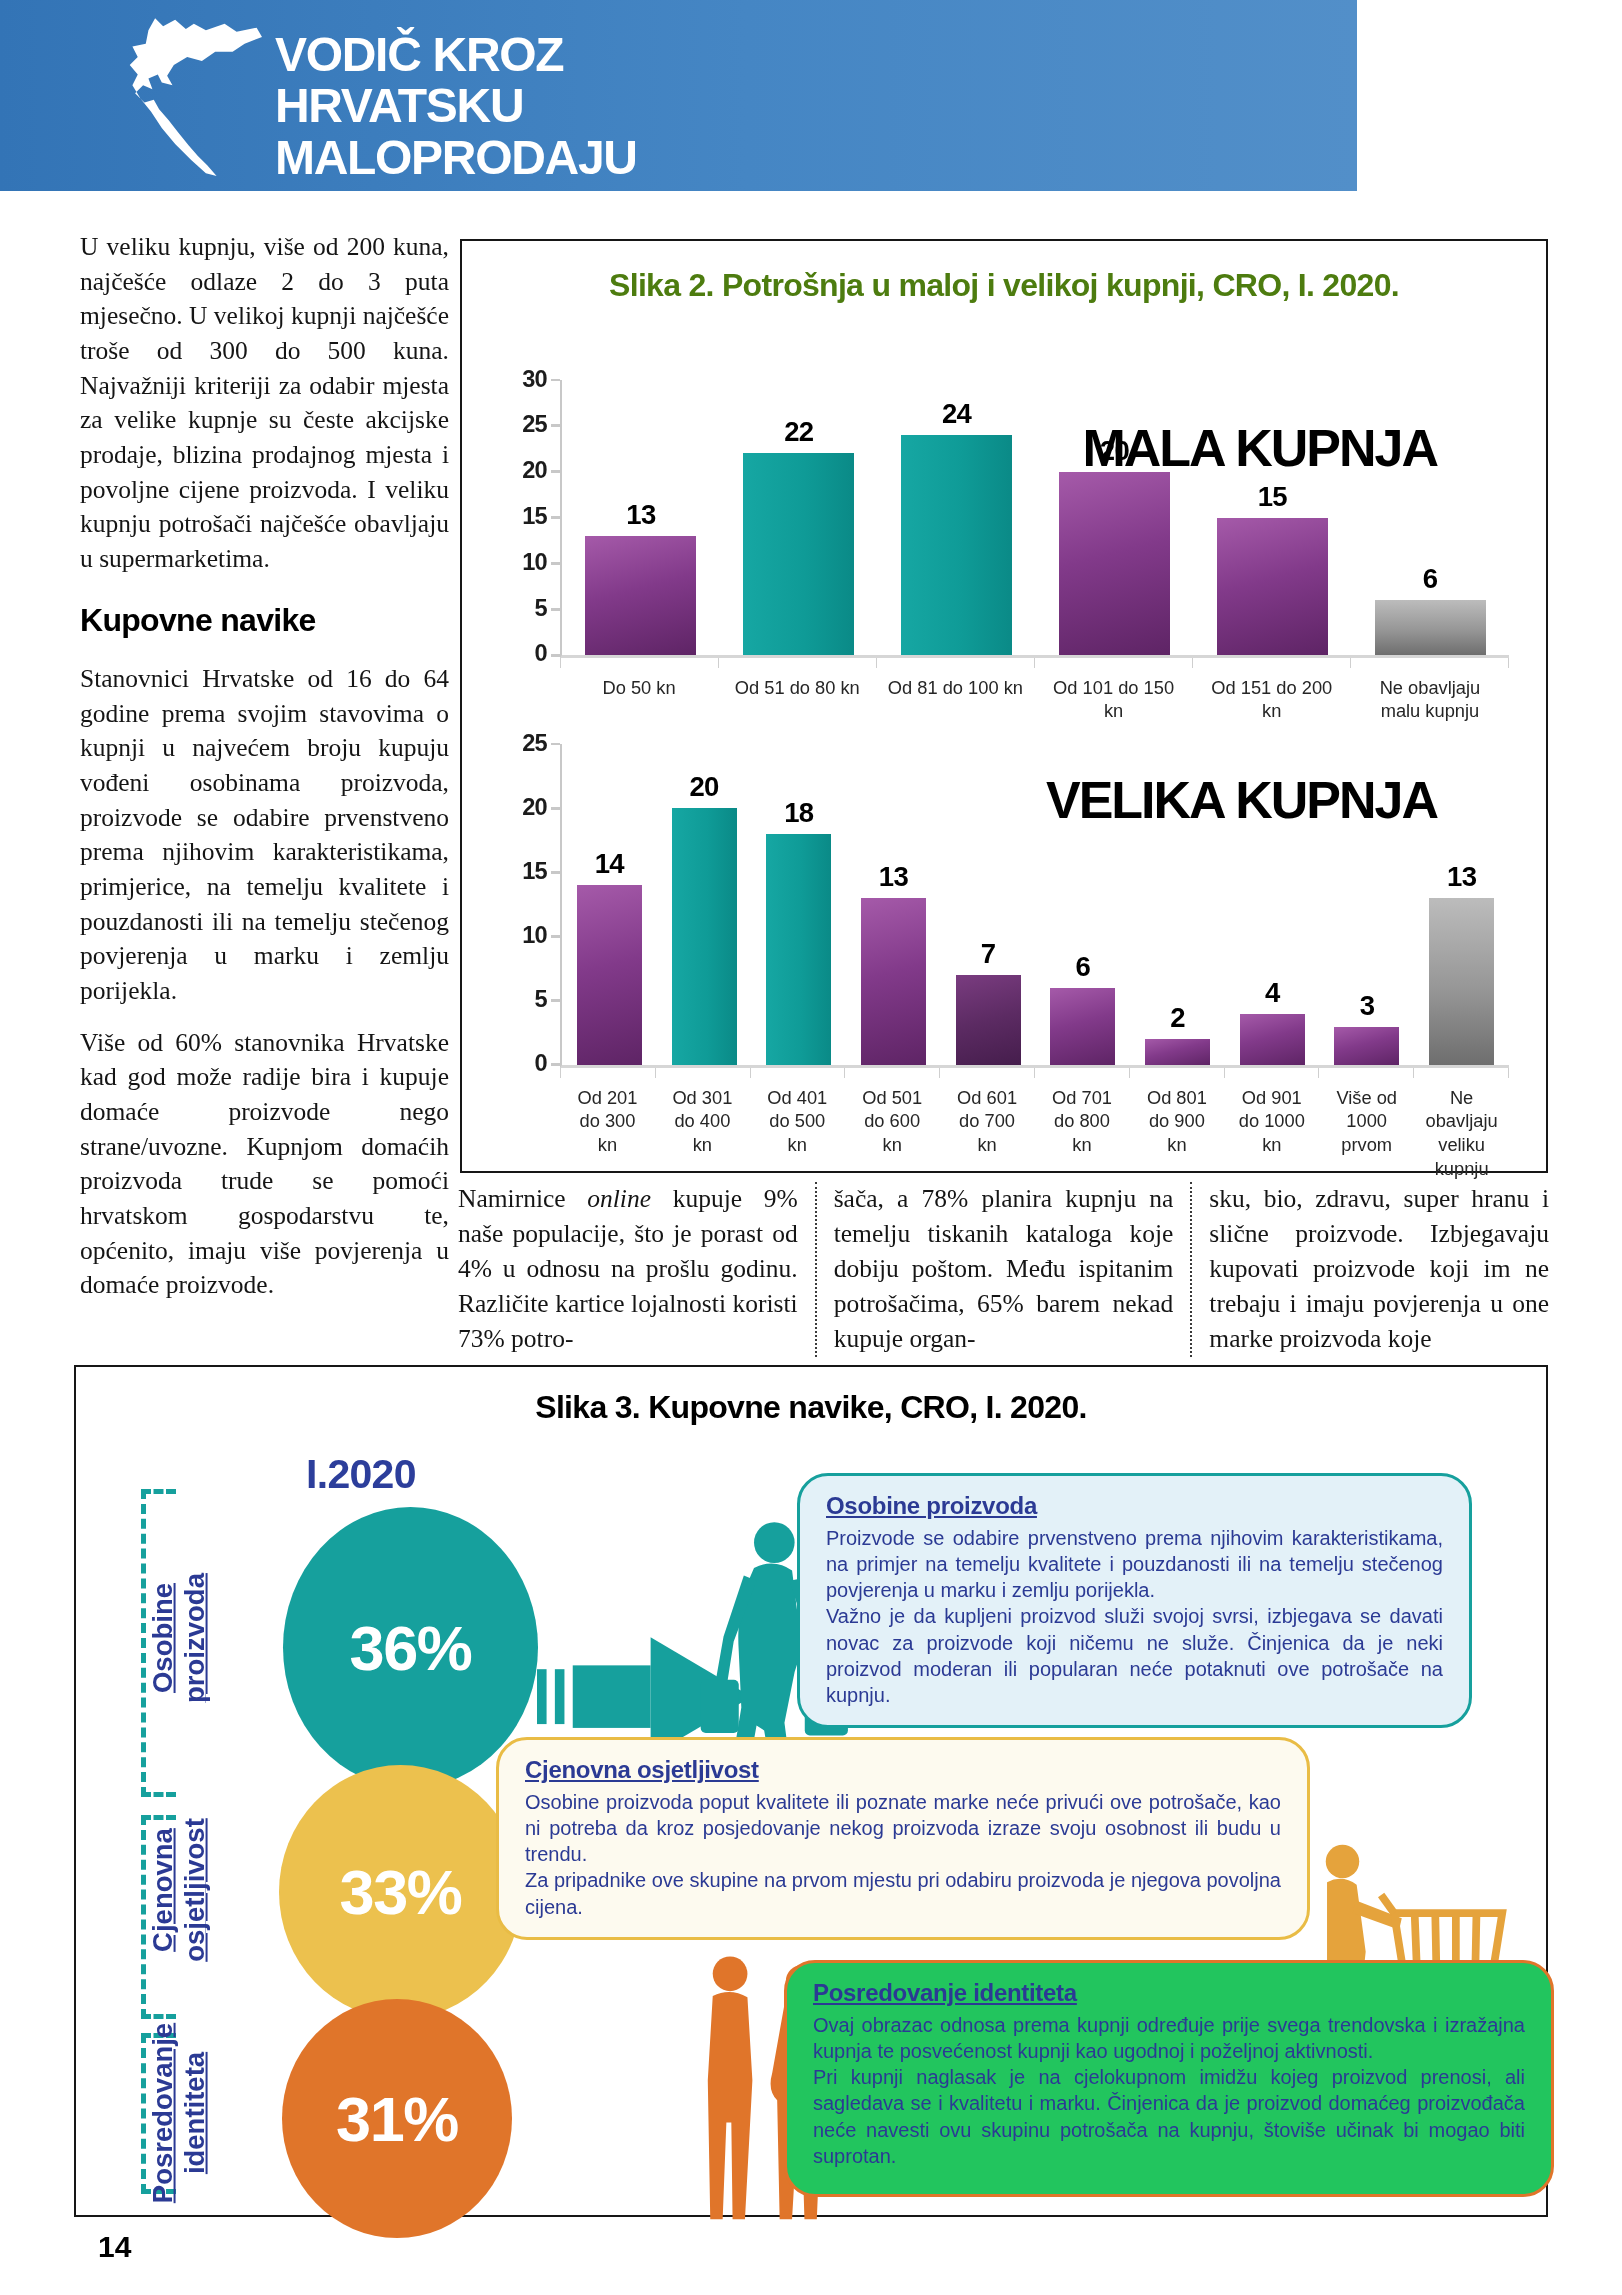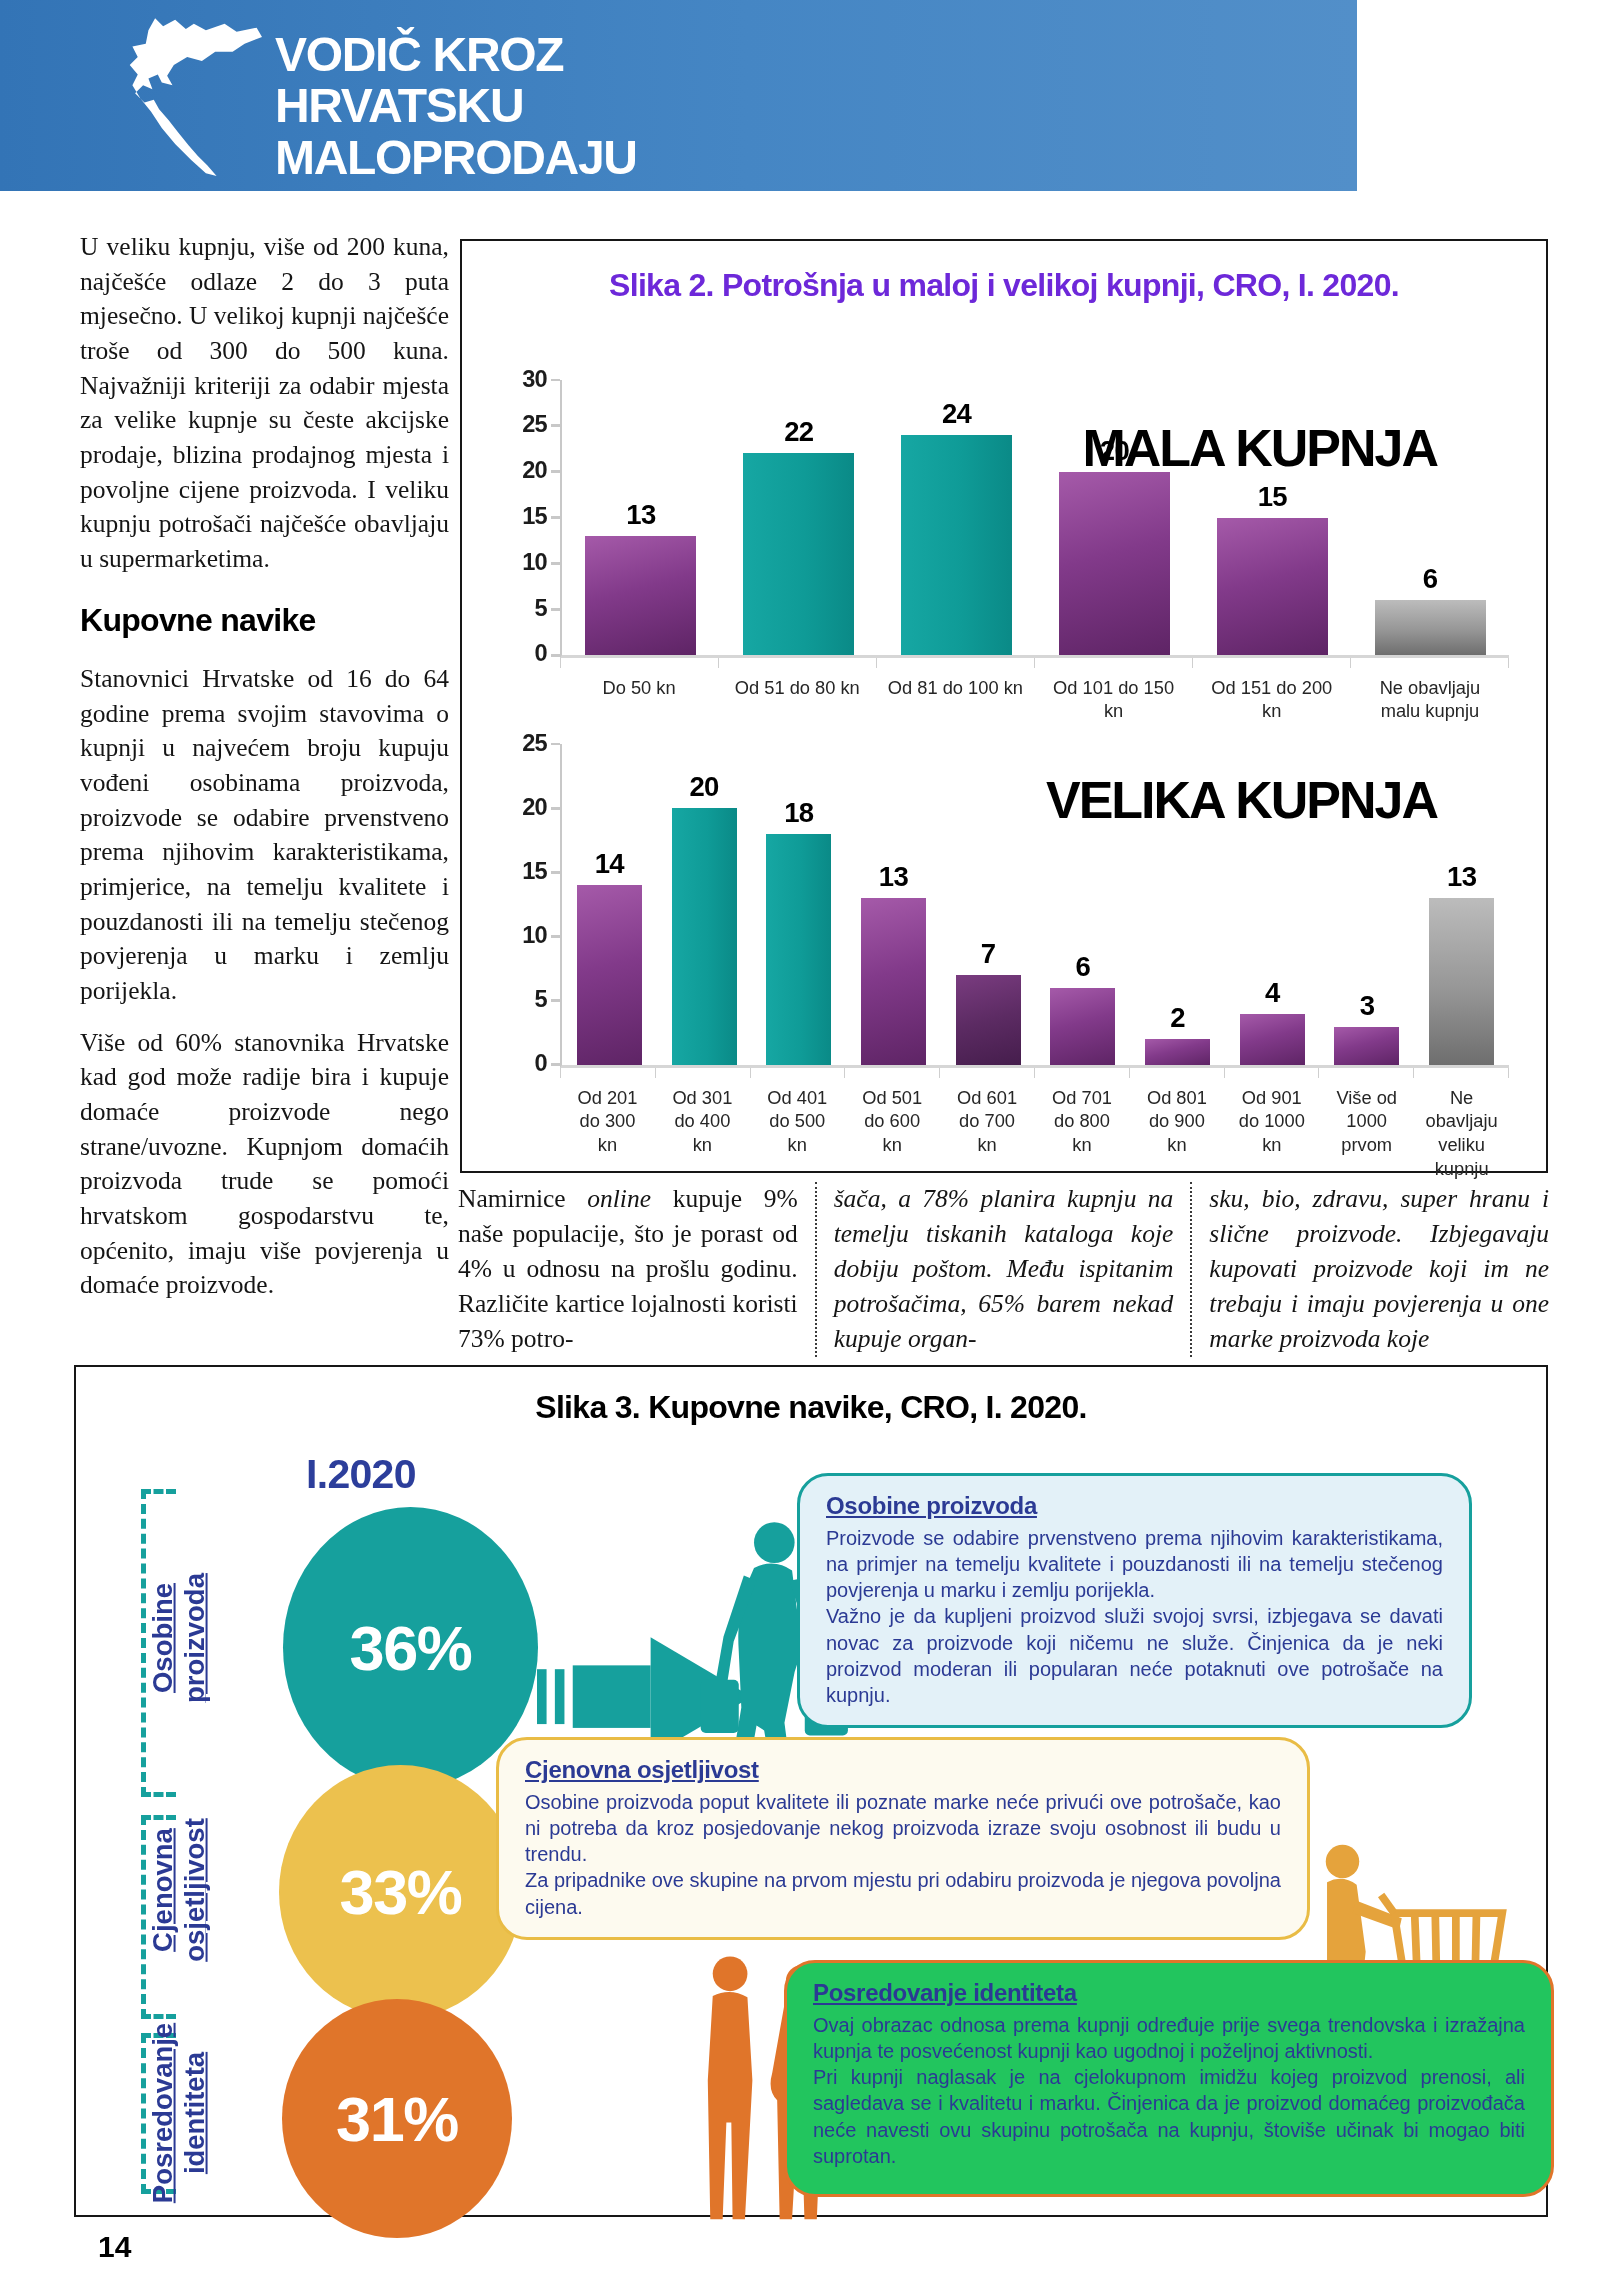--- a/index.html
+++ b/index.html
@@ -18,21 +18,21 @@
              font-family:"Liberation Serif", serif; font-size:25.5px; line-height:1.36;
              color:#151515; text-align:justify; }
   .leftcol p { margin:0 0 17px 0; }
   .leftcol h2 { font-family:"Liberation Sans", sans-serif; font-size:32px; letter-spacing:-0.7px;
                 margin:22px 0 19.6px 0; color:#000; }
 
   
   .chartbox { position:absolute; left:460px; top:239px; width:1088px; height:934px;
               border:2.6px solid #161616; box-sizing:border-box; background:#fff; }
   .chartbox-title { position:absolute; top:26px; left:0; width:100%; text-align:center;
-                    font-size:32px; font-weight:bold; letter-spacing:-0.7px; color:#6d28d9; }
+                    font-size:32px; font-weight:bold; letter-spacing:-0.7px; color:#4d7c0f; }
   .chart-slot { position:absolute; left:36px; width:1011px; }
   #chart1-slot { top:139px; }
   #chart2-slot { top:503px; }
 
   .chart-plot { position:relative; margin-left:62px; border-left:2px solid #c8c8c8;
                 border-bottom:3.3px solid #d6d6d6; box-sizing:content-box; }
   .bars-row { position:absolute; left:0; right:0; top:0; bottom:0; display:flex; align-items:flex-end; }
   .bar-col { flex:1; display:flex; flex-direction:column; align-items:center; justify-content:flex-end; height:100%; }
   .bar-val { font-weight:bold; font-size:27.5px; letter-spacing:-0.7px; color:#000; margin-bottom:5.2px; }
   .c-purple     { background:linear-gradient(165deg,#a55aa9 0%,#823a8a 45%,#5e2465 100%); }
@@ -50,21 +50,21 @@
   .xlabels { display:flex; margin-left:62px; }
   .xlab { flex:1; text-align:center; font-size:18.3px; color:#262626; padding:7.9px 7.9px 0 7.9px; line-height:1.3; }
 
   
   .botcols { position:absolute; left:458px; top:1182px; width:1091px; height:175px; display:flex;
              font-family:"Liberation Serif", serif; font-size:25.5px; line-height:1.37;
              text-align:justify; color:#151515; }
   .botcol { flex:1; padding:0 17px; }
   .botcol:first-child { padding-left:0; }
   .botcol:last-child { padding-right:0; }
-  .botcol + .botcol { border-left:2px dotted #3a3a3a;font-style:italic; }
+  .botcol + .botcol { border-left:2px dotted #3a3a3a; }
   .ital { font-style:italic; }
 
   
   .fig3 { position:absolute; left:74px; top:1365px; width:1474px; height:852px;
           border:2.6px solid #161616; box-sizing:border-box; background:#fff; }
   .fig3-title { position:absolute; top:22px; left:0; width:100%; text-align:center;
                 font-weight:bold; font-size:32px; letter-spacing:-0.7px; color:#000; }
   .bracket { position:absolute; left:65px; width:35px; box-sizing:border-box;
              border:5.9px dashed #16a09d; border-right:none; }
   .rotlab { position:absolute; left:103px; width:0; height:0; }

